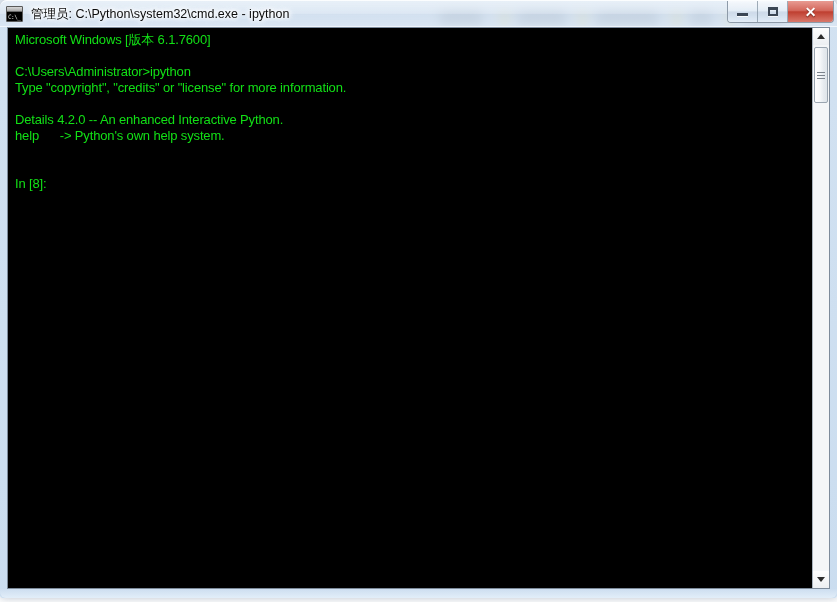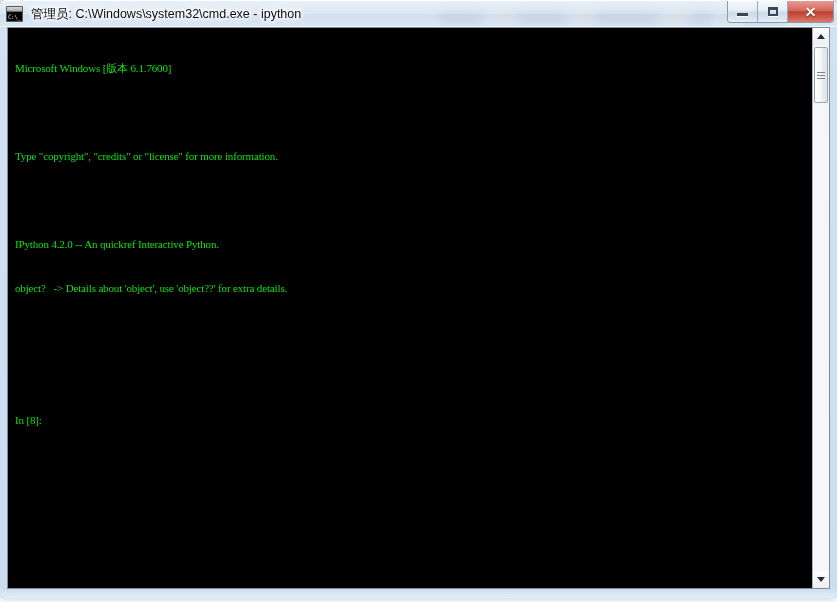--- a/index.html
+++ b/index.html
@@ -186,28 +186,27 @@
   }
   #console {
     position: relative;
     flex: 1 1 auto;
     background: #000000;
     overflow: hidden;
     padding: 4px 0 0 7px;
     box-sizing: border-box;
   }
   .cline {
-    font-family: Liberation Serif, serif;
-    font-size: 11px;
+    font-family: Liberation Sans, sans-serif;
+    font-size: 13px;
     line-height: 16px;
     letter-spacing: -0.15px;
     color: #12e016;
     white-space: pre;
     height: 16px;
-    margin-top: 28px;
   }
   .cline.blank { color: transparent; }
 
   
   #vscroll {
     position: relative;
     flex: 0 0 17px;
     width: 17px;
     background: #f2f2f2;
     border-left: 1px solid #a9b3bd;
@@ -295,45 +294,46 @@
 
   <div id="bottom-rim"></div>
 
   <div id="titlebar">
 
     <div class="win-icon">
       <div class="icon-bar"></div>
       <div class="icon-txt">C:\_</div>
     </div>
 
-    <div id="title-text">管理员: C:\Windows\system32\cmd.exe - ipython</div>
+    <div id="title-text">管理员: C:\Python\system32\cmd.exe - ipython</div>
 
     <div id="winbtns">
       <div class="wbtn">
         <span class="glyph-min"></span>
       </div>
       <div class="wbtn">
         <span class="glyph-max"></span>
       </div>
       <div class="wbtn close">
         <span class="glyph-close">✕</span>
       </div>
     </div>
   </div>
 
   <div id="client">
 
     <div id="console" style="color: rgb(18, 224, 22); background: rgb(0, 0, 0);">
 
     <div class="cline">Microsoft Windows [版本 6.1.7600]</div>
         <div class="cline blank">&nbsp;</div>
+        <div class="cline">C:\Users\Administrator&gt;ipython</div>
         <div class="cline">Type "copyright", "credits" or "license" for more information.</div>
         <div class="cline blank">&nbsp;</div>
-        <div class="cline">IPython 4.2.0 -- An quickref Interactive Python.</div>
-        <div class="cline">object?   -&gt; Details about 'object', use 'object??' for extra details.</div>
+        <div class="cline">Details 4.2.0 -- An enhanced Interactive Python.</div>
+        <div class="cline">help      -&gt; Python's own help system.</div>
         <div class="cline blank">&nbsp;</div>
         <div class="cline blank">&nbsp;</div>
         <div class="cline">In [8]:</div>
       </div>
 
     <div id="vscroll">
       <div class="sb-arrow up">
         <span class="tri up"></span>
       </div>
       <div class="sb-track">

